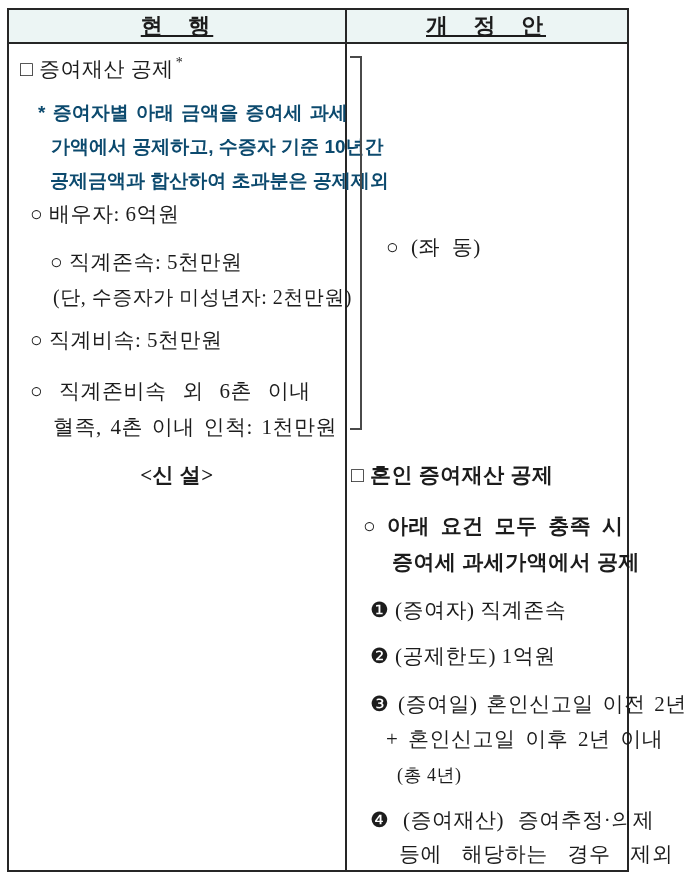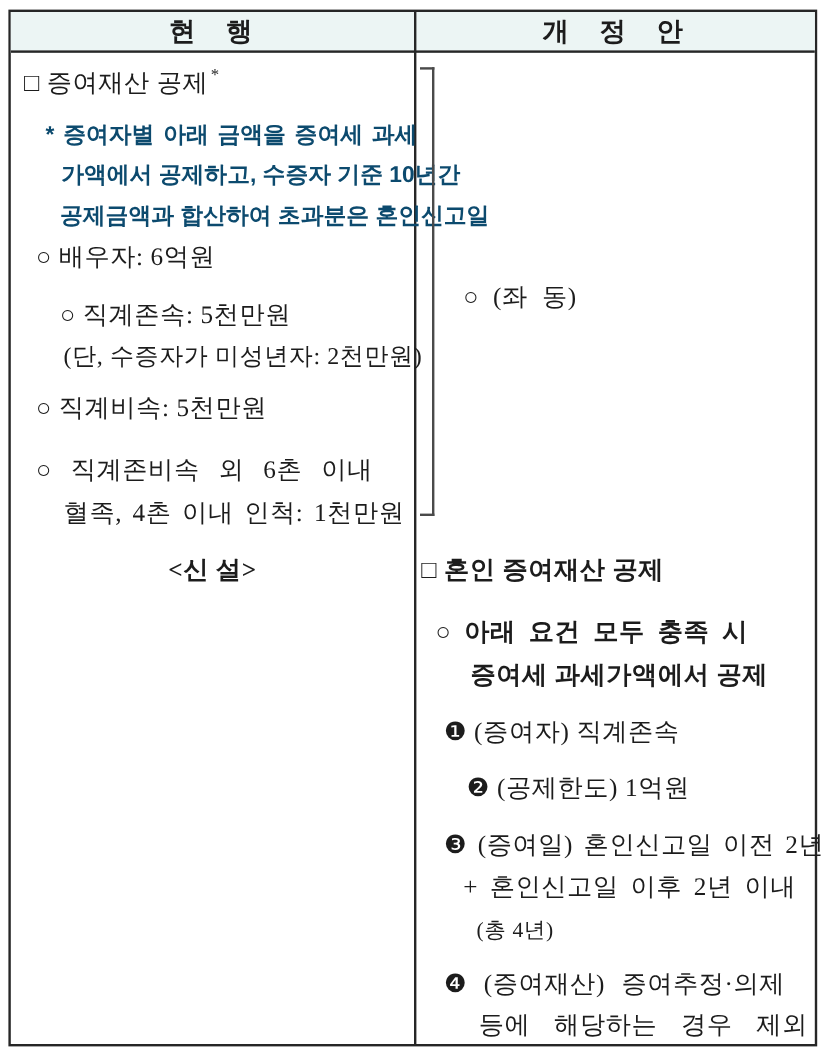--- a/index.html
+++ b/index.html
@@ -1,22 +1,22 @@
 <!DOCTYPE html>
 <html style="--header_bg: #ecf5f4; --border: #262626; --text: #1c1c1c; --bracket: #4a4a4a;"><head>
 <meta charset="utf-8">
 <style>
   html,body { margin:0; padding:0; background:#ffffff; }
   .page {
     position:relative; width:700px; height:878px; background:#ffffff;
     font-family:"Liberation Serif", serif; color:var(--text, #1c1c1c); overflow:hidden;
   }
   .frame {
-    position:absolute; left:7px; top:8px; width:674px; height:864px;
-    border:2px solid var(--border, #262626); box-sizing:border-box;
+    position:absolute; left:7px; top:8px; width:622px; height:864px;
+    border:2px solid var(--border, #262626); box-sizing:border-box;text-decoration:underline;
   }
   .header-row {
     display:flex; height:32px; border-bottom:2px solid var(--border, #262626);
     background:var(--header_bg, #ecf5f4);
   }
   .header-cell {
     display:flex; align-items:center; justify-content:center;
     font-weight:bold; font-size:22px; letter-spacing:3px; word-spacing:14px;
   }
   .header-cell.current { width:336px; }
@@ -60,21 +60,21 @@
     </div>
     <div class="divider"></div>
   </div>
 
   <div class="txt" style="left:20px; top:56px;text-align:center;">
     <span>□ 증여재산 공제</span><span class="sup">*</span>
   </div>
 
   <div class="txt sans ws2" style="left:38px; top:101px;">* 증여자별 아래 금액을 증여세 과세</div>
   <div class="txt sans" style="left:51px; top:135px;">가액에서 공제하고, 수증자 기준 10년간</div>
-  <div class="txt sans" style="left:50px; top:169px;">공제금액과 합산하여 초과분은 혼인신고일</div>
+  <div class="txt sans" style="left:50px; top:169px;">공제금액과 합산하여 초과분은 공제제외</div>
 
   <div class="txt" style="left:30px; top:201px;">○ 배우자: 6억원</div>
 
   <div class="txt" style="left:30px; top:249px;margin-left:20px;">○ 직계존속: 5천만원</div>
   <div class="txt note" style="left:53px; top:284px;">(단, 수증자가 미성년자: 2천만원)</div>
 
   <div class="txt" style="left:30px; top:327px;">○ 직계비속: 5천만원</div>
 
   <div class="txt ws10" style="left:30px; top:378px;">○ 직계존비속 외 6촌 이내</div>
   <div class="txt ws3" style="left:53px; top:414px;">혈족, 4촌 이내 인척: 1천만원</div>
@@ -85,21 +85,21 @@
 
   <div class="txt bold" style="left:351px; top:462px;">□ 혼인 증여재산 공제</div>
 
   <div class="txt ws6" style="left:386px; top:234px;">○ (좌 동)</div>
 
   <div class="txt bold" style="left:392px; top:549px;">증여세 과세가액에서 공제</div>
   <div class="txt bold ws5" style="left:363px; top:513px;">○ 아래 요건 모두 충족 시</div>
 
   <div class="txt" style="left:370px; top:597px;">❶ (증여자) 직계존속</div>
 
-  <div class="txt" style="left:370px; top:643px;margin-left:19px;">❷ (공제한도) 1억원</div>
+  <div class="txt" style="left:370px; top:643px;">❷ (공제한도) 1억원</div>
 
   <div class="txt ws3" style="left:370px; top:691px;">❸ (증여일) 혼인신고일 이전 2년</div>
   <div class="txt ws4" style="left:386px; top:726px;">+ 혼인신고일 이후 2년 이내</div>
   <div class="txt tiny" style="left:397px; top:762px;">(총 4년)</div>
 
   <div class="txt ws8" style="left:370px; top:807px;">❹ (증여재산) 증여추정·의제</div>
   <div class="txt ws14" style="left:399px; top:841px;">등에 해당하는 경우 제외</div>
 
 </div>
 

